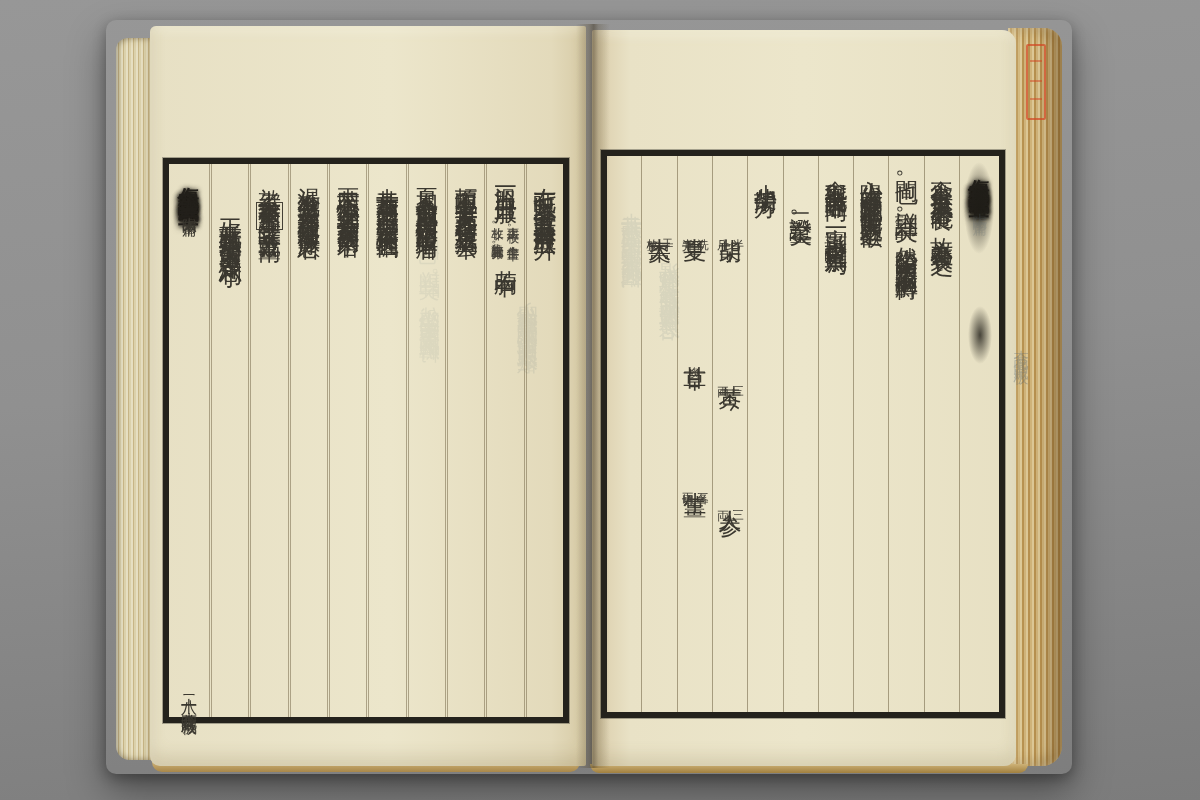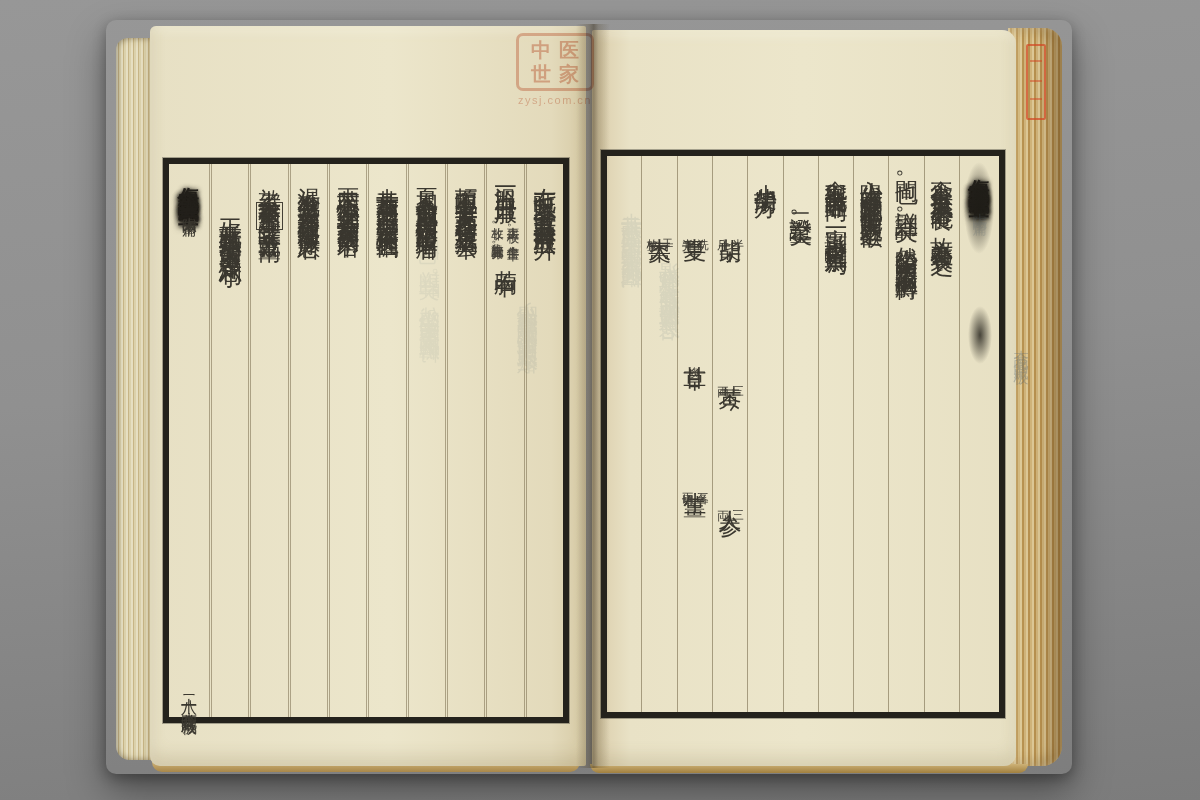--- a/index.html
+++ b/index.html
@@ -239,27 +239,20 @@
       <div class="col banxin">
         <span class="vtext banxin-title">傷寒論集成卷三</span>
         <span class="vtext banxin-section">太陽中篇</span>
         <span class="spacer"></span>
         <span class="vtext banxin-page">二十八</span>
         <span class="vtext banxin-pub">杏花園藏板</span>
       </div>
     </div>
   </div>
 
-  <div class="watermark">
-    <div class="seal">
-      <div class="seal-row">中医</div>
-      <div class="seal-row">世家</div>
-    </div>
-    <div class="wm-url">zysj.com.cn</div>
-  </div>
 
   <div class="edge-stamp">
     <div class="s1"></div>
     <div class="s2"></div>
     <div class="s3"></div>
   </div>
   <span class="edge-ghost">杏花園藏板</span>
 </div>
 
 </body></html>

